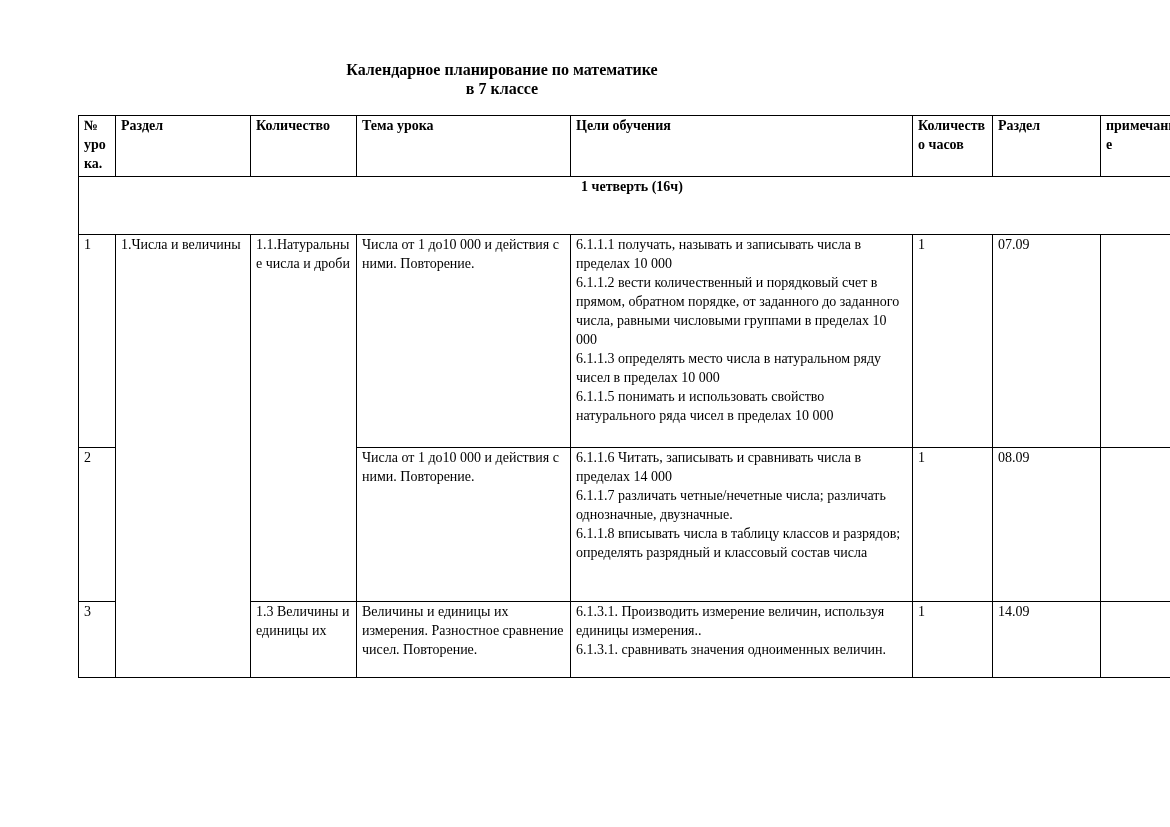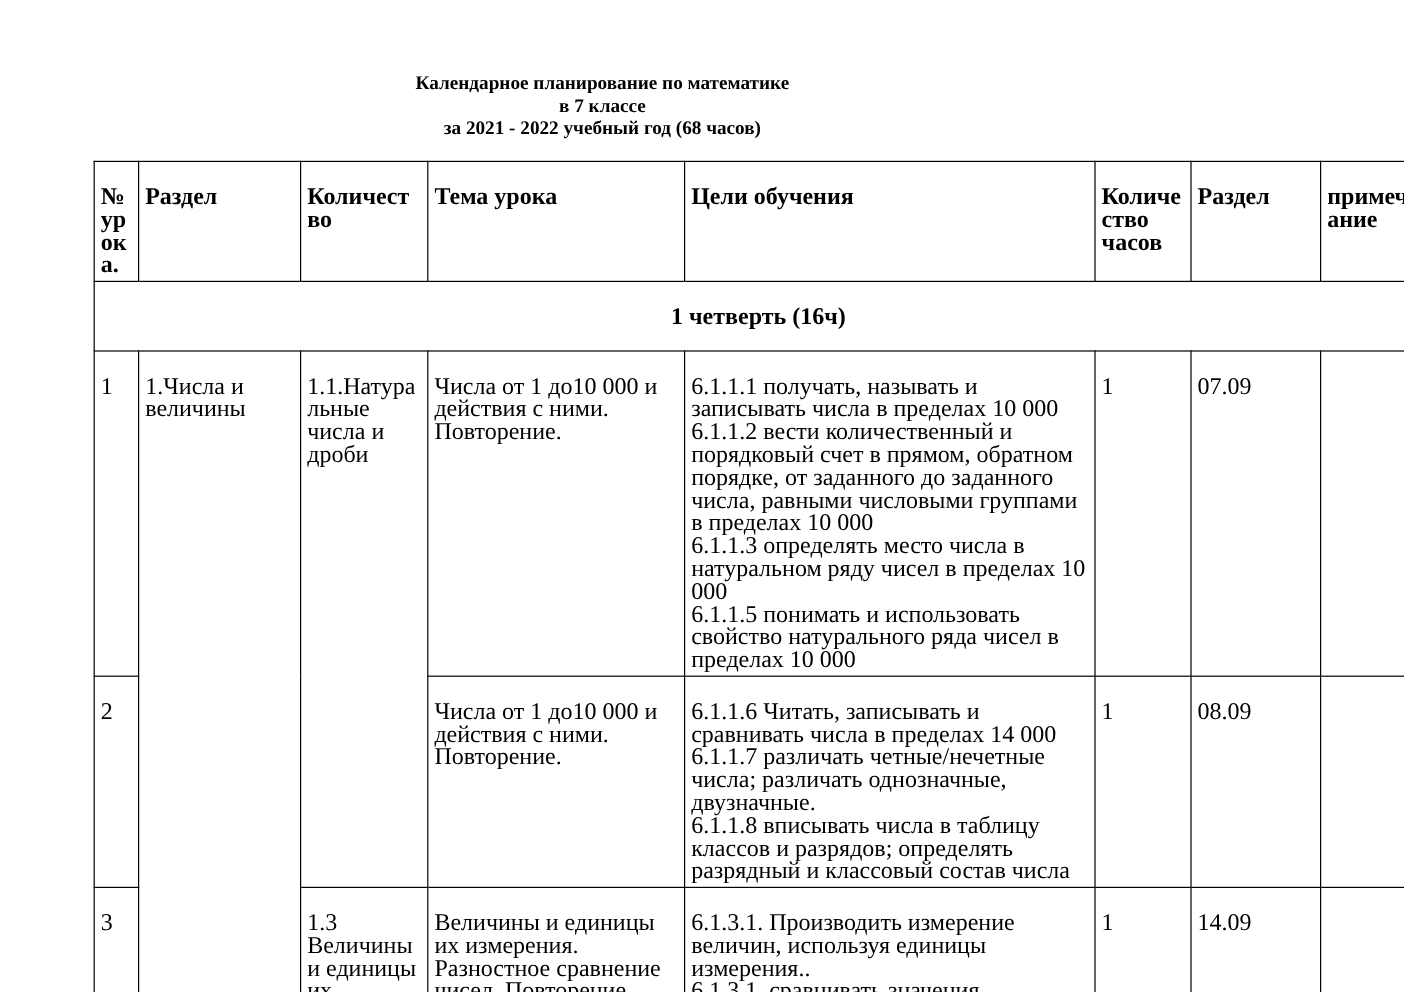--- a/index.html
+++ b/index.html
@@ -24,22 +24,22 @@
   table.plan {
     border-collapse: collapse;
     table-layout: fixed;
     margin-left: 78px;
     margin-top: 17px;
     width: 1108px;
   }
   table.plan th, table.plan td {
     border: 1px solid #000000;
     vertical-align: top;
-    padding: 20px 6px 3px 5px;
-    font-size: 20px;
+    padding: 0 6px 3px 5px;
+    font-size: 14px;
     line-height: 19px;
     overflow-wrap: anywhere;
     word-break: normal;
   }
   table.plan th {
     font-weight: bold;
     text-align: left;
   }
   th.h-num { word-break: break-all; }
   th.h-hours { padding-right: 12px; word-break: break-all; }
@@ -58,21 +58,20 @@
   .goals div { margin: 0; padding: 0; }
 </style>
 </head>
 <body>
 
 <div class="page">
 
   <div class="doc-title">
     <div>Календарное планирование по математике</div>
     <div>в 7 классе</div>
-    <div>за 2021 - 2022 учебный год (68 часов)</div>
   </div>
 
   <table class="plan">
     <colgroup>
       <col style="width:37px">
       <col style="width:135px">
       <col style="width:106px">
       <col style="width:214px">
       <col style="width:342px">
       <col style="width:80px">

